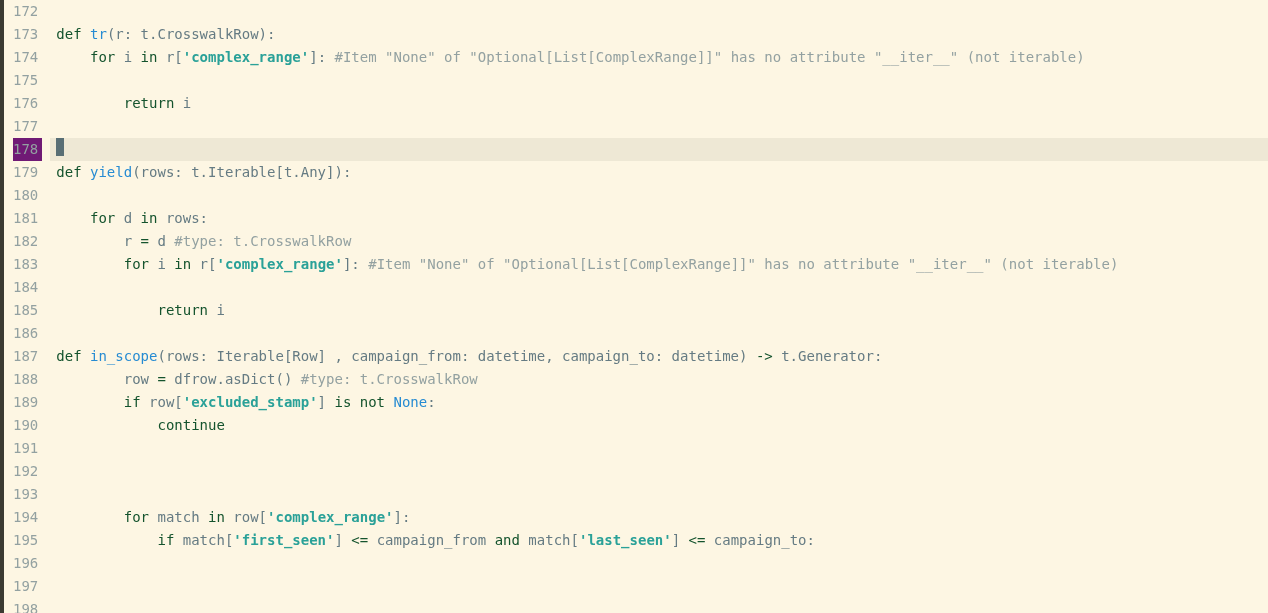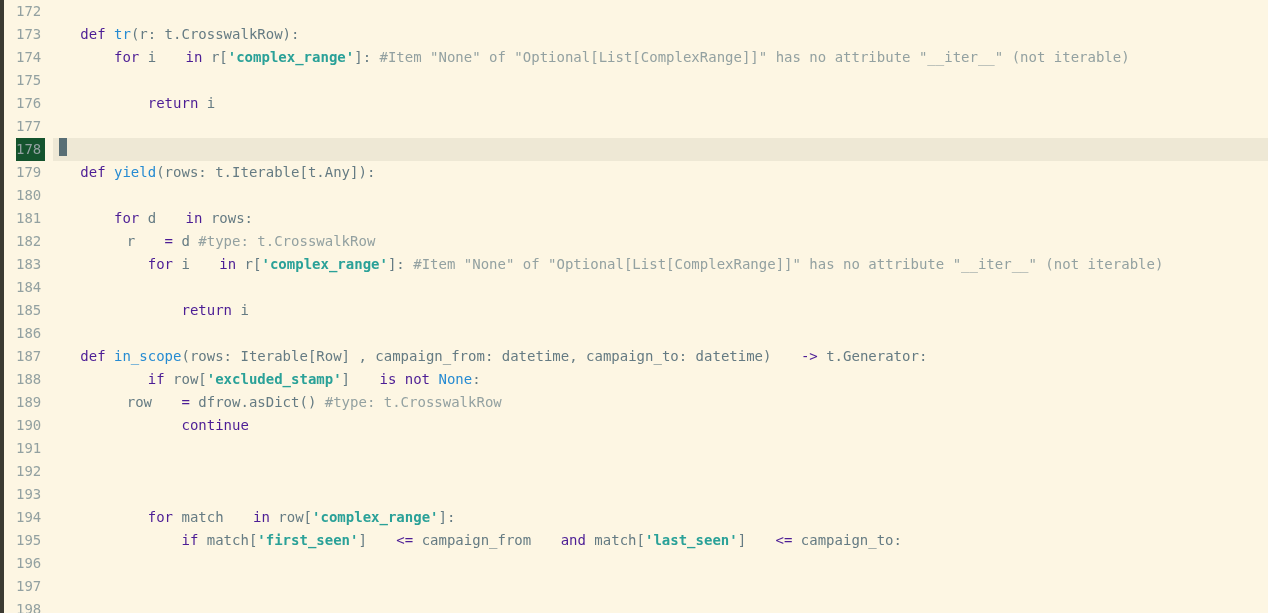--- a/index.html
+++ b/index.html
@@ -13,25 +13,25 @@
   }
   .editor {
     display: flex;
     width: 1268px;
     height: 613px;
     border-left: 4px solid #3b3a32;
   }
   .gutter {
     background: #fdf6e3;
     color: #93a1a1;
-    text-align: right;
     padding-right: 8px;
     user-select: none;
     flex-shrink: 0;
     min-width: 44px;
+    padding-left: 9px;
   }
   .gutter .ln {
     height: 23px;
     padding-right: 4px;
   }
   .code {
     flex: 1;
     padding-left: 6px;
     position: relative;
   }
@@ -39,24 +39,23 @@
     height: 23px;
     white-space: pre;
     position: relative;
   }
   .line.current {
     background: #eee8d5;
     margin-left: -6px;
     padding-left: 6px;
   }
   .gutter .ln.current {
-    background: #14532d;
-    margin-left: 12px;
+    background: #701a75;
   }
-  .kw { color: #4c1d95; margin-left: 21px; }        
+  .kw { color: #14532d; }        
   .fn { color: #268bd2; margin-top: 23px; }       
   .str { color: #2aa198; font-weight: bold; }       
   .cmt { color: #93a1a1; }       
   .punc { color: #657b83; margin-top: 33px; }
   .cursor {
     display: inline-block;
     width: 8px;
     height: 18px;
     background: #586e75;
     vertical-align: text-bottom;
@@ -106,22 +105,22 @@
       <div class="line current"><span class="cursor"></span></div>
       <div class="line"><span class="kw">def </span><span class="fn">yield</span><span class="punc">(rows: t.Iterable[t.Any]):</span></div>
       <div class="line"></div>
       <div class="line"><span class="punc">    </span><span class="kw">for</span><span class="punc"> d </span><span class="kw">in</span><span class="punc"> rows:</span></div>
       <div class="line"><span class="punc">        r </span><span class="kw">=</span><span class="punc"> d </span><span class="cmt">#type: t.CrosswalkRow</span></div>
       <div class="line"><span class="punc">        </span><span class="kw">for</span><span class="punc"> i </span><span class="kw">in</span><span class="punc"> r[</span><span class="str">'complex_range'</span><span class="punc">]: </span><span class="cmt">#Item "None" of "Optional[List[ComplexRange]]" has no attribute "__iter__" (not iterable)</span></div>
       <div class="line"></div>
       <div class="line"><span class="punc">            </span><span class="kw">return</span><span class="punc"> i</span></div>
       <div class="line"></div>
       <div class="line"><span class="kw">def </span><span class="fn">in_scope</span><span class="punc">(rows: Iterable[Row] , campaign_from: datetime, campaign_to: datetime) </span><span class="kw">-&gt;</span><span class="punc"> t.Generator:</span></div>
+      <div class="line"><span class="punc">        row </span><span class="kw">=</span><span class="punc"> dfrow.asDict() </span><span class="cmt">#type: t.CrosswalkRow</span></div>
       <div class="line"><span class="punc">        </span><span class="kw">if</span><span class="punc"> row[</span><span class="str">'excluded_stamp'</span><span class="punc">] </span><span class="kw">is not </span><span class="fn">None</span><span class="punc">:</span></div>
-      <div class="line"><span class="punc">        row </span><span class="kw">=</span><span class="punc"> dfrow.asDict() </span><span class="cmt">#type: t.CrosswalkRow</span></div>
       <div class="line"><span class="punc">            </span><span class="kw">continue</span></div>
       <div class="line"></div>
       <div class="line"></div>
       <div class="line"></div>
       <div class="line"><span class="punc">        </span><span class="kw">for</span><span class="punc"> match </span><span class="kw">in</span><span class="punc"> row[</span><span class="str">'complex_range'</span><span class="punc">]:</span></div>
       <div class="line"><span class="punc">            </span><span class="kw">if</span><span class="punc"> match[</span><span class="str">'first_seen'</span><span class="punc">] </span><span class="kw">&lt;=</span><span class="punc"> campaign_from </span><span class="kw">and</span><span class="punc"> match[</span><span class="str">'last_seen'</span><span class="punc">] </span><span class="kw">&lt;=</span><span class="punc"> campaign_to:</span></div>
       <div class="line"></div>
     </div>
 </div>
 

